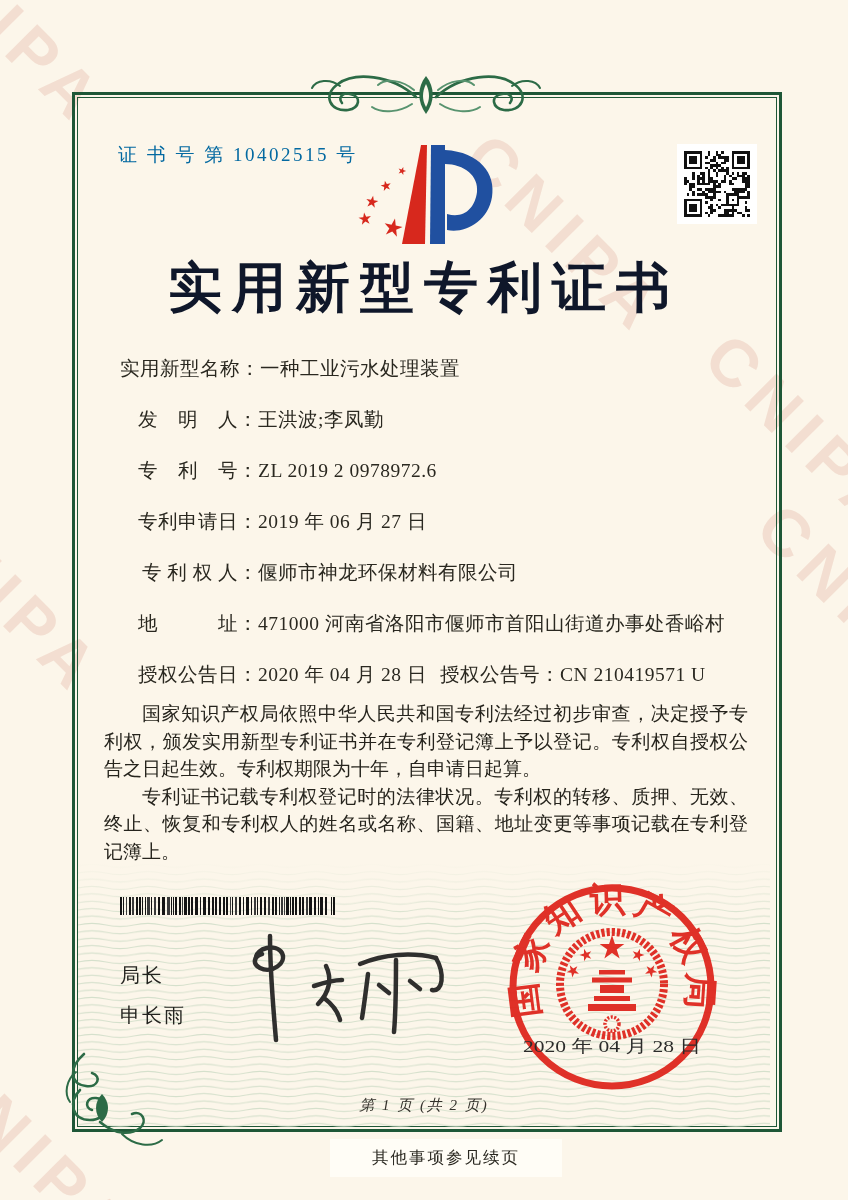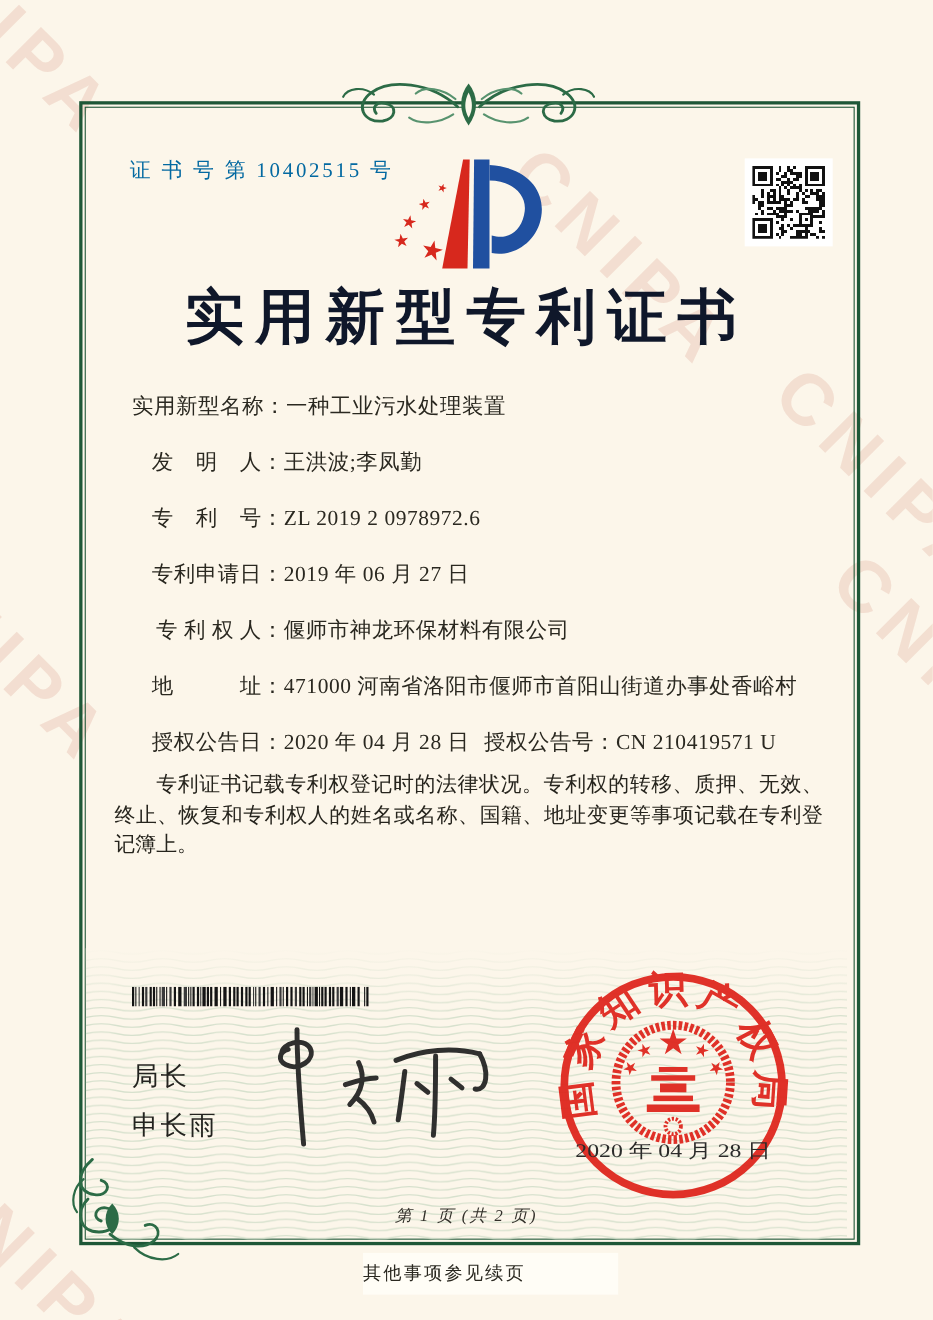--- a/index.html
+++ b/index.html
@@ -37,31 +37,31 @@
   .frow{position:absolute;left:0;white-space:nowrap;letter-spacing:.5px;text-align:right;}
   .flabel{display:inline-block;min-width:138px;}
   .grant2{position:absolute;left:320px;top:0;white-space:nowrap;}
 
   .bodytext{position:absolute;left:104px;top:700px;width:644px;font-size:19px;
             line-height:27.5px;color:#26241d;text-align:justify;}
   .bodytext p{margin:0;text-indent:2em;}
 
   .barcode{position:absolute;left:120px;top:897px;}
 
-  .director{position:absolute;left:120px;top:962px;font-size:24px;color:#23231f;letter-spacing:2px;}
+  .director{position:absolute;left:120px;top:962px;font-size:20px;color:#23231f;letter-spacing:2px;}
   .director div{margin-bottom:13px;}
   .signature{position:absolute;left:232px;top:930px;}
 
   .seal{position:absolute;left:500px;top:880px;}
 
   .footer{position:absolute;left:72px;top:1096px;width:704px;text-align:center;
           font-size:15px;letter-spacing:2px;color:#33312b;font-style:italic;}
 
   .note-box{position:absolute;left:330px;top:1139px;width:232px;height:38px;background:#fffdf6;
-            line-height:38px;font-size:16.5px;letter-spacing:2px;color:#2a2820;}
+            text-align:center;line-height:38px;font-size:16.5px;letter-spacing:2px;color:#2a2820;}
 
   .ornament{position:absolute;z-index:4;}
 </style>
 </head>
 <body>
 
 <div id="page">
 
   <span class="wm" style="left:-120px;top:-14px">CNIPA</span>
   <span class="wm" style="left:440px;top:196px">CNIPA</span>
@@ -447,20 +447,21 @@
       <div class="frow" style="top:153px"><span class="flabel">专利申请日：</span><span>2019 年 06 月 27 日</span></div>
       <div class="frow" style="top:204px"><span class="flabel">专 利 权 人：</span><span>偃师市神龙环保材料有限公司</span></div>
       <div class="frow" style="top:255px"><span class="flabel">地　　　址：</span><span>471000 河南省洛阳市偃师市首阳山街道办事处香峪村</span></div>
       <div class="frow" style="top:306px">
         <span class="flabel">授权公告日：</span><span>2020 年 04 月 28 日</span>
         <span class="grant2"><span>授权公告号：</span><span>CN 210419571 U</span></span>
       </div>
     </div>
 
     <div class="bodytext">
+      <p>国家知识产权局依照中华人民共和国专利法经过初步审查，决定授予专利权，颁发实用新型专利证书并在专利登记簿上予以登记。专利权自授权公告之日起生效。专利权期限为十年，自申请日起算。</p>
       <p>专利证书记载专利权登记时的法律状况。专利权的转移、质押、无效、终止、恢复和专利权人的姓名或名称、国籍、地址变更等事项记载在专利登记簿上。</p>
     </div>
 
     <svg class="barcode" id="barcode" width="216" height="18" viewBox="0 0 216 18">
         <g fill="#141414">
           <rect x="0" width="2" height="18"></rect>
           <rect x="3" width="1" height="18"></rect>
           <rect x="6" width="1" height="18" fill="#3a3a3a"></rect>
           <rect x="9" width="2" height="18" fill="#141414"></rect>
           <rect x="12" width="2" height="18" fill="#3a3a3a"></rect>

